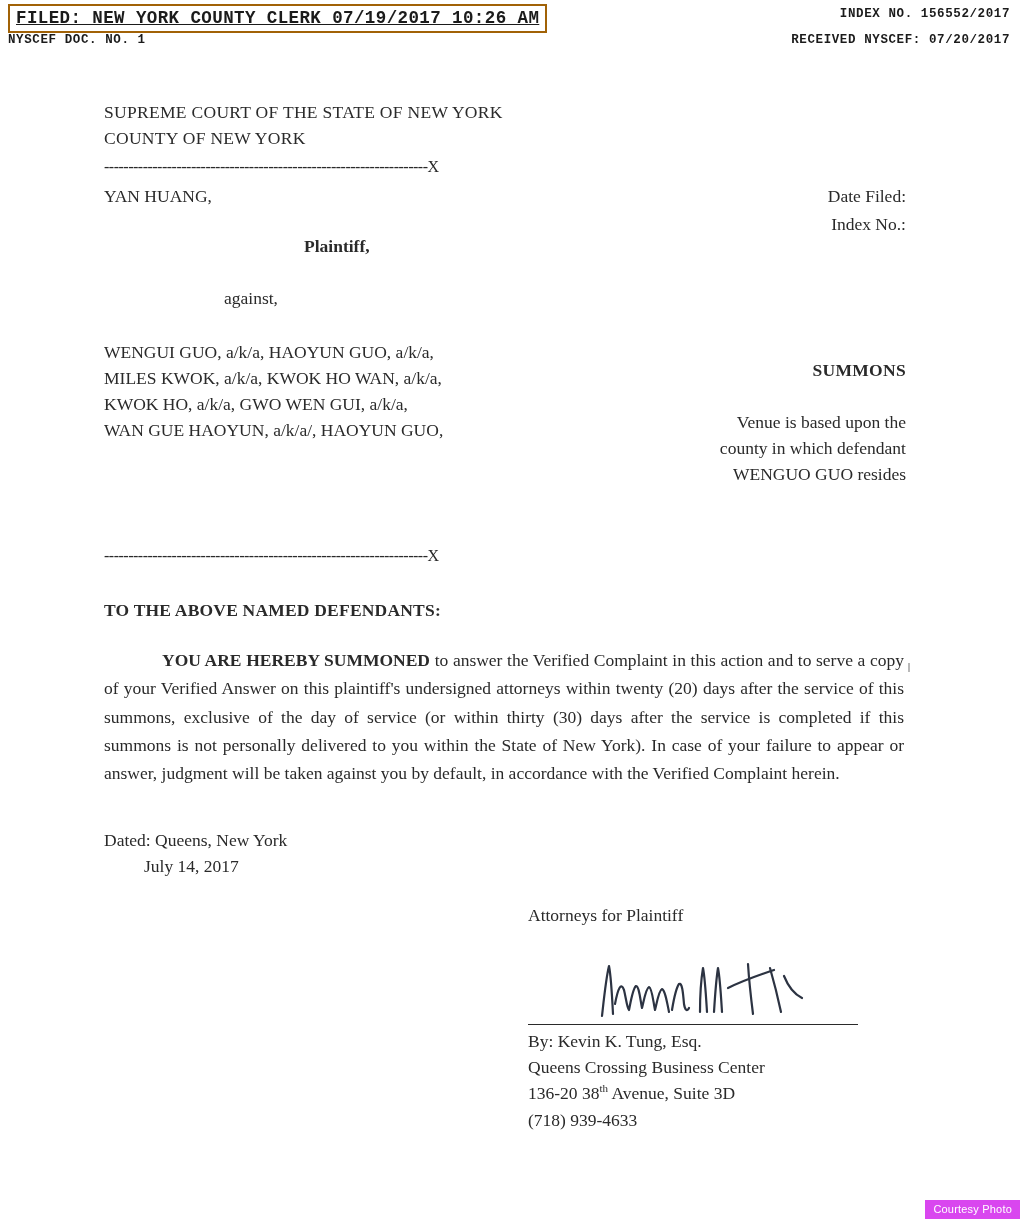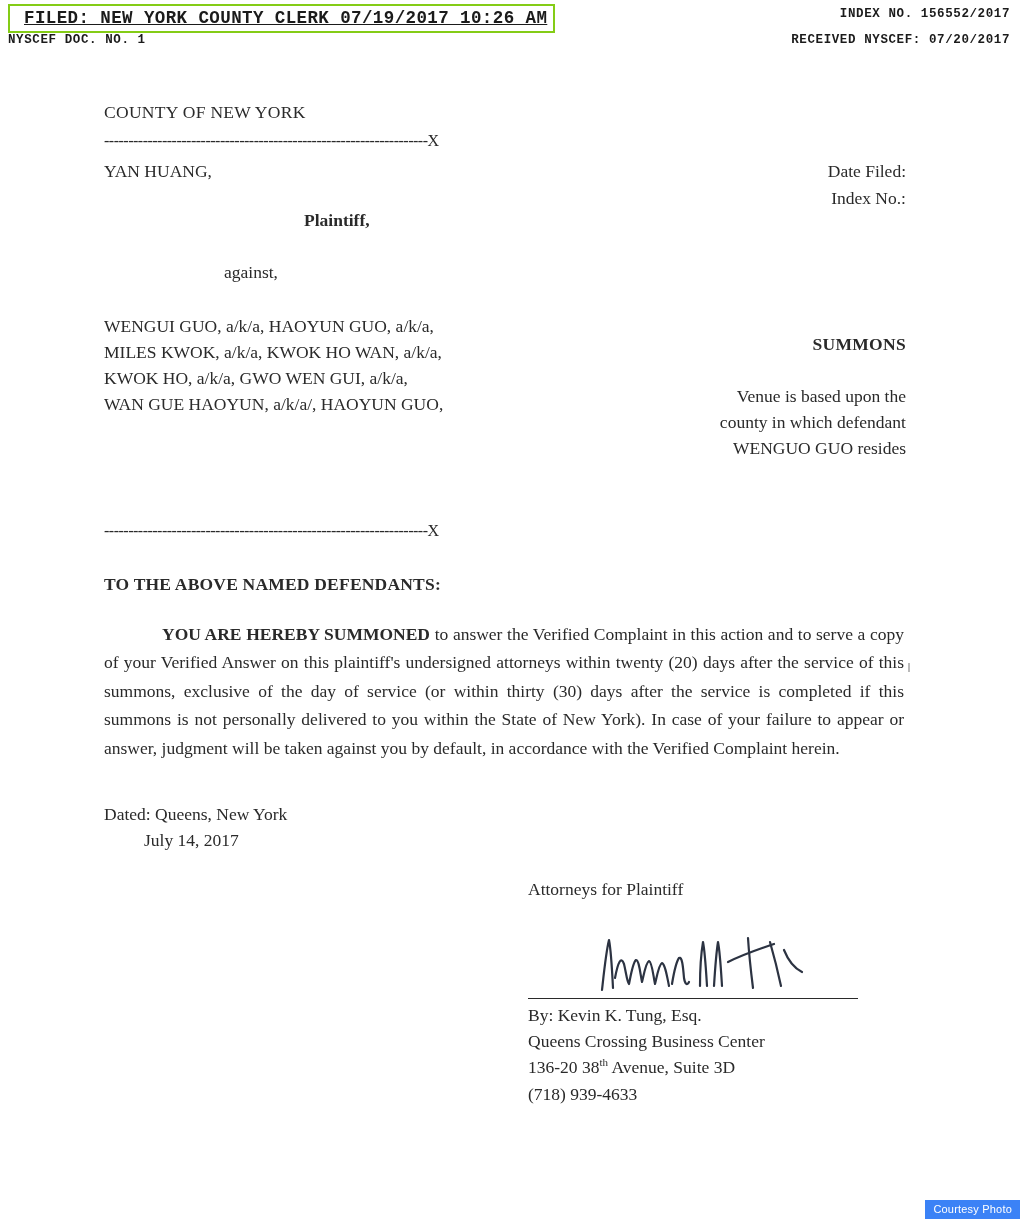--- a/index.html
+++ b/index.html
@@ -22,22 +22,22 @@
     top: 0;
     left: 0;
     width: 1024px;
     height: 52px;
     font-family: "Liberation Mono", monospace;
   }
   .stamp-box {
     position: absolute;
     left: 8px;
     top: 4px;
-    border: 2px solid #84cc16;
-    padding: 2px 6px 3px 14px;
+    border: 2px solid #a16207;
+    padding: 2px 6px 3px 6px;
     font-size: 17.5px;
     font-weight: bold;
     letter-spacing: 0.4px;
     white-space: nowrap;
   }
   .stamp-box .underlined {
     text-decoration: underline;
   }
   .doc-no {
     position: absolute;
@@ -186,21 +186,21 @@
     width: 250px;
     height: 62px;
     pointer-events: none;
   }
   .addr-line sup { font-size: 11px; vertical-align: super; font-family: Liberation Serif, serif; }
 
   .courtesy {
     position: absolute;
     right: 4px;
     bottom: 4px;
-    background: #3b82f6;
+    background: #d946ef;
     color: #fff;
     font-family: "Liberation Sans", sans-serif;
     font-size: 11px;
     padding: 3px 8px 4px 8px;
     letter-spacing: 0.2px;
   }
 
   .speck {
     position: absolute;
     left: 908px;
@@ -219,20 +219,21 @@
   </div>
   <div class="doc-no">NYSCEF DOC. NO. 1</div>
   <div class="index-no">INDEX NO. 156552/2017</div>
   <div class="received">RECEIVED NYSCEF: 07/20/2017</div>
 </div>
 
 <div class="page">
   <div class="doc">
 
     <div class="court">
+      <div>SUPREME COURT OF THE STATE OF NEW YORK</div>
       <div>COUNTY OF NEW YORK</div>
     </div>
 
     <div class="caption-rule">-------------------------------------------------------------------X</div>
 
     <div class="caption">
       <div class="col-left">
         <div class="plaintiff-name">YAN HUANG,</div>
         <div class="centered-role">Plaintiff,</div>
         <div class="against">against,</div>

